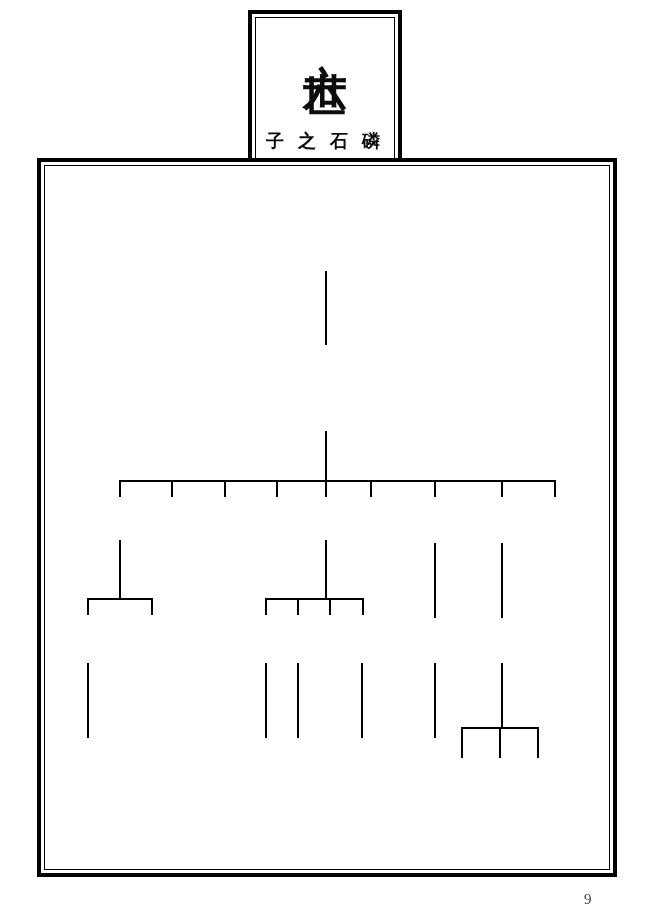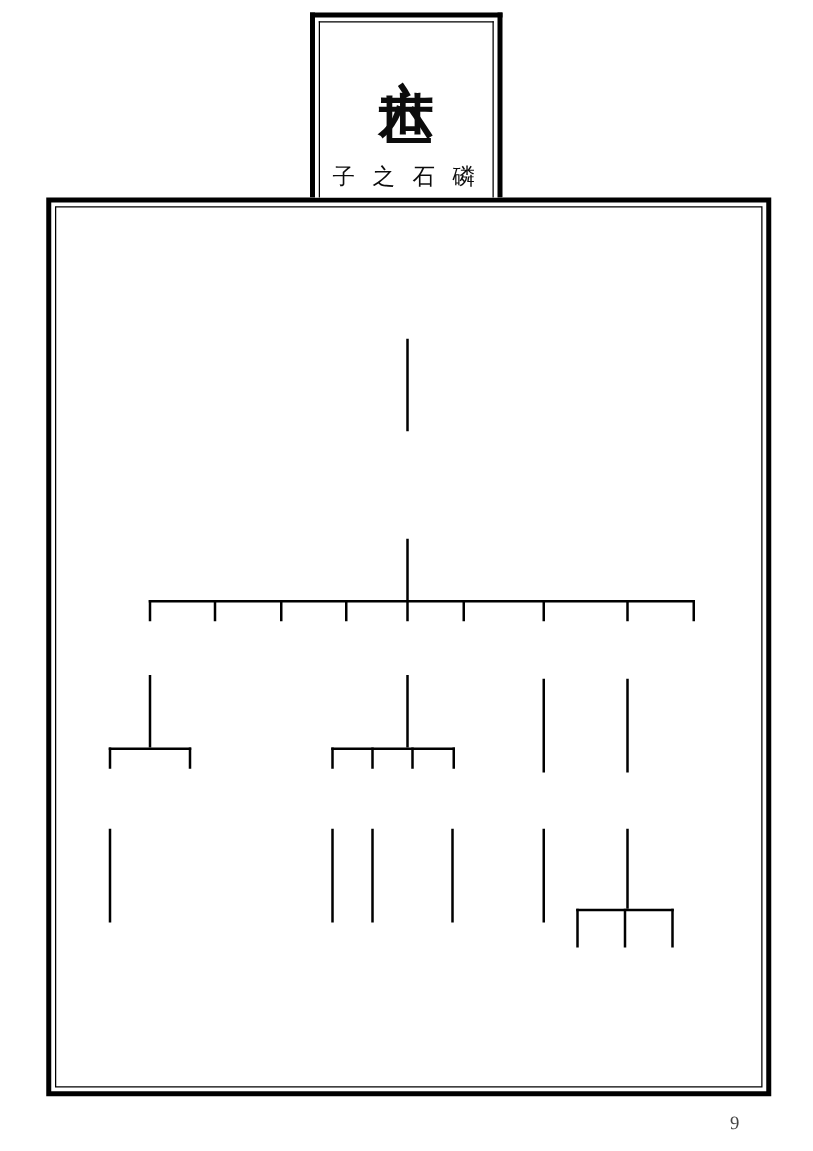--- a/index.html
+++ b/index.html
@@ -23,21 +23,21 @@
   .note-cols{position:absolute;writing-mode:vertical-rl;text-orientation:upright;}
   .note-cols > div{letter-spacing:3px;}
   
   .vl,.hl{position:absolute;background:#000;z-index:2;}
   .vl{width:2px;}
   .hl{height:2px;}
   .gen-title{position:absolute;left:50%;top:14px;transform:translateX(-50%);
              writing-mode:vertical-rl;text-orientation:upright;
              font-size:44px;font-weight:700;letter-spacing:10px;}
   .lineage{position:absolute;left:0;right:0;bottom:5px;text-align:center;
-           font-size:18px;letter-spacing:14px;padding-left:10px;font-weight:400;}
+           font-size:18px;letter-spacing:14px;padding-left:10px;font-weight:700;}
   .village{position:absolute;left:546px;top:205px;font-size:23px;letter-spacing:23px;font-weight:600;}
   .hamlet{position:absolute;left:500px;top:188px;font-size:19px;letter-spacing:8px;
           writing-mode:vertical-rl;text-orientation:mixed;font-weight:600;}
   .gen9v{font-size:34px;letter-spacing:5px;line-height:38px;font-weight:700;}
   .pageno{position:absolute;left:584px;top:891px;font-size:15px;color:#444;
           font-family:"Liberation Serif","DejaVu Serif",serif;}
 </style>
 </head>
 <body>
 

